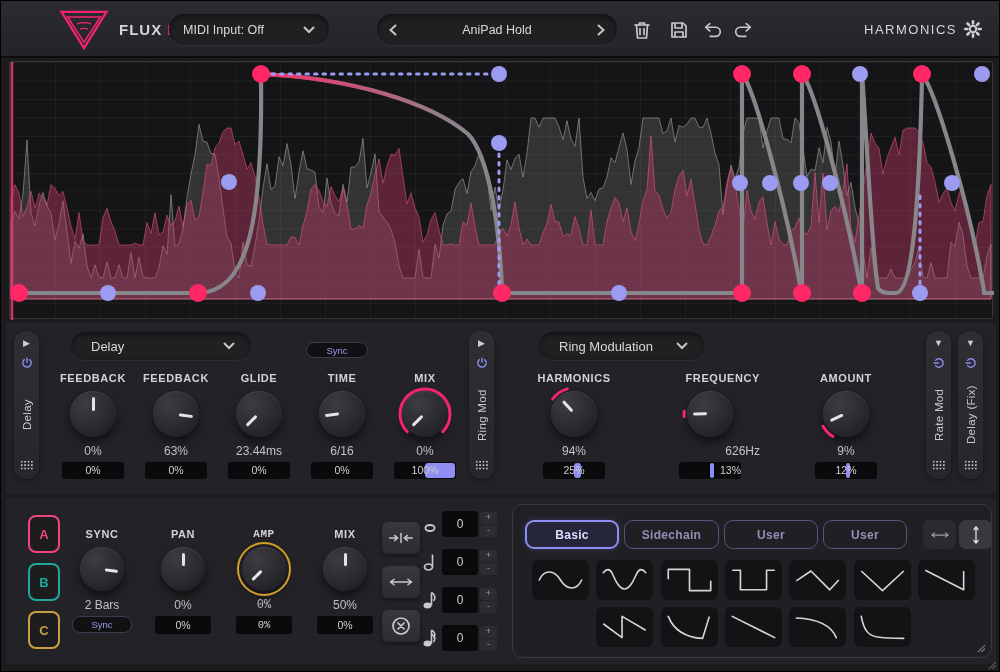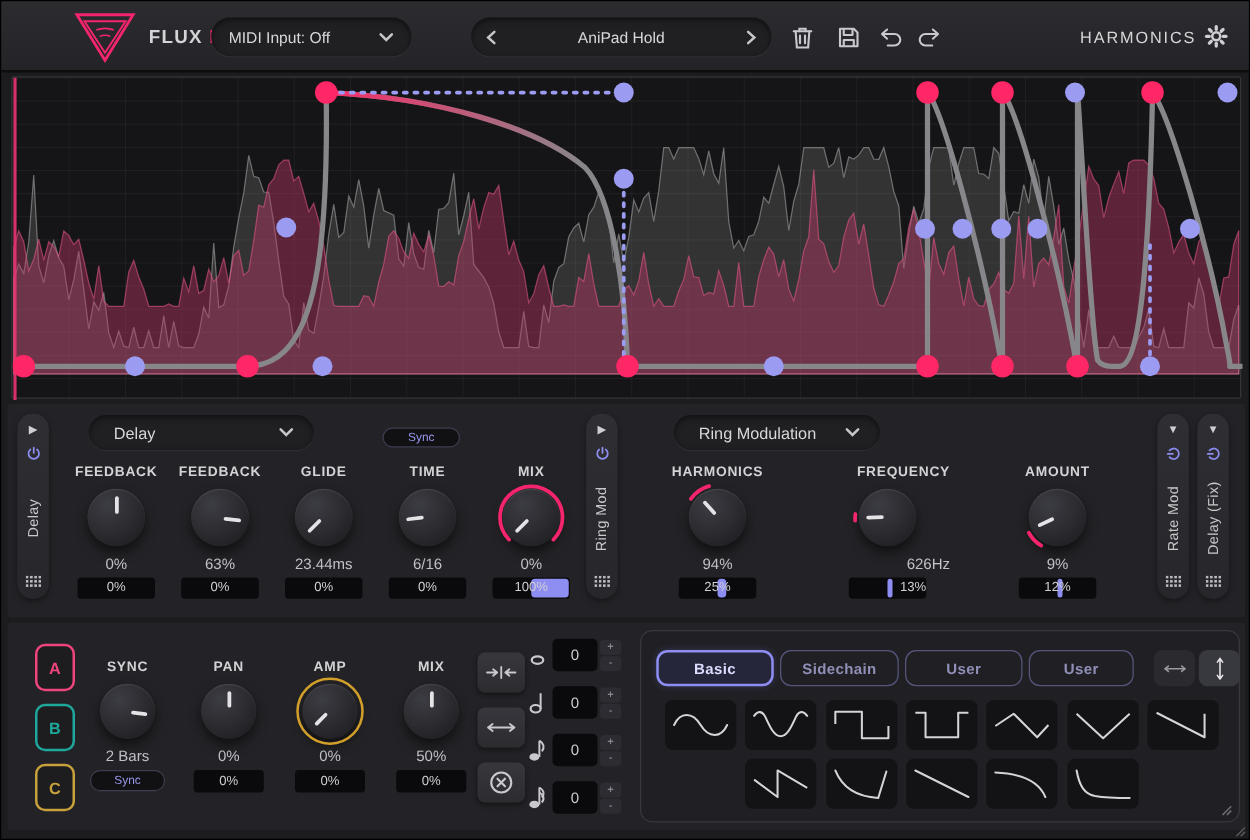--- a/index.html
+++ b/index.html
@@ -428,21 +428,21 @@
       </div>
     </div>
     <div class="kgroup bknob" style="left:127px;top:30px;">
       <div class="klabel">PAN</div>
       <div class="knob">
           <div class="kptr" style="transform:rotate(0deg)"></div>
         </div>
       <div class="kval">0%</div>
       <div class="kbox"><span>0%</span></div>
     </div>
-    <div class="kgroup bknob" style="left:208px;top:30px;">
+    <div class="kgroup bknob" style="left:208px;top:30px;font-family:Liberation Mono, monospace;">
       <div class="klabel">AMP</div>
       <div class="knob">
         <div class="ring-full"></div>
         <div class="kptr" style="transform:rotate(-135deg)"></div>
       </div>
       <div class="kval">0%</div>
       <div class="kbox"><span>0%</span></div>
     </div>
     <div class="kgroup bknob" style="left:289px;top:30px;">
       <div class="klabel">MIX</div>

